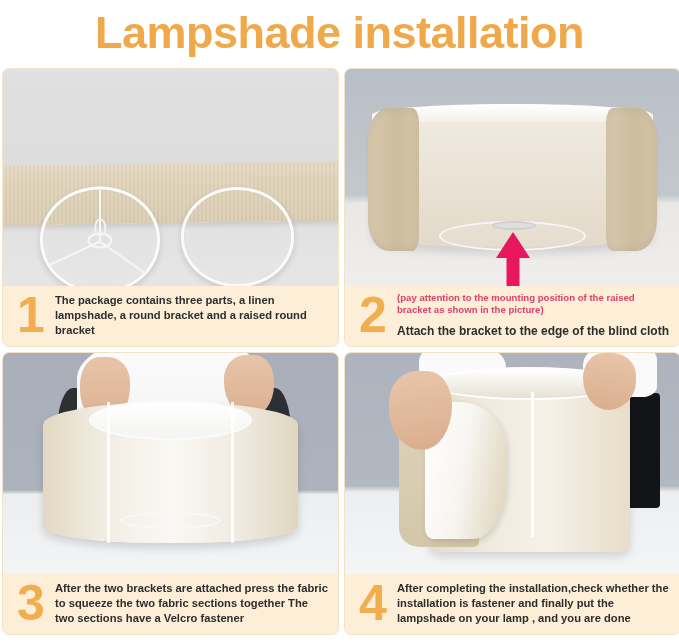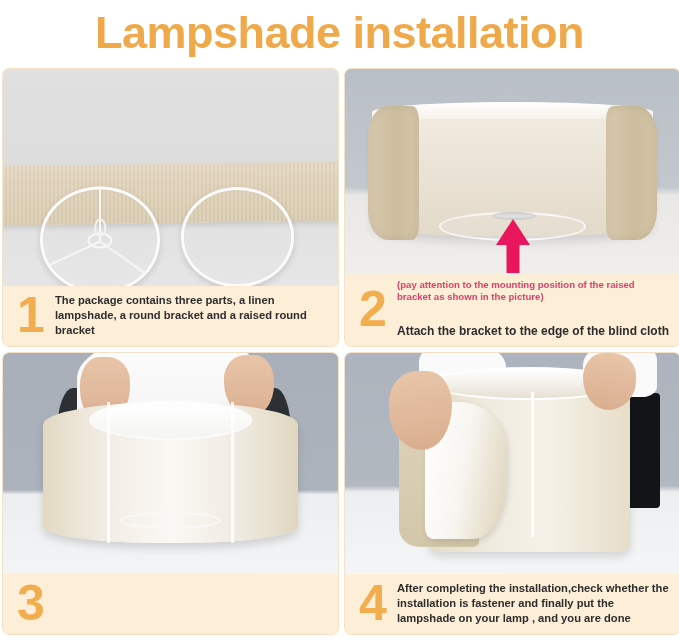--- a/index.html
+++ b/index.html
@@ -236,21 +236,21 @@
     font-size: 11.2px;
     line-height: 1.36;
     font-weight: bold;
   }
   .caption-note {
     display: block;
     color: #d9426b;
     font-size: 9.6px;
     line-height: 1.28;
     font-weight: bold;
-    margin-bottom: 19px;
+    margin-bottom: 6px;
   }
   .caption-main { display: block; }
   .caption-main.large { font-size: 12px; }
 </style>
 </head>
 <body>
 
 <div class="page">
 
   <div class="title-bar">
@@ -314,20 +314,23 @@
         <div class="s3-cyl">
           <div class="s3-cyl-inner"></div>
           <div class="s3-seam-l"></div>
           <div class="s3-seam-r"></div>
           <div class="s3-bracket"></div>
         </div>
       </div>
 
       <div class="caption">
         <div class="step-num">3</div>
+        <div class="caption-text">
+          <span class="caption-main">After the two brackets are attached press the fabric to squeeze the two fabric sections together The two sections have a Velcro fastener</span>
+        </div>
       </div>
     </div>
 
     <div class="card">
       <div class="photo scene4">
         <div class="s4-dark"></div>
         <div class="s4-sleeve"></div>
         <div class="s4-sleeve-r"></div>
         <div class="s4-cyl">
           <div class="s4-cyl-top"></div>

